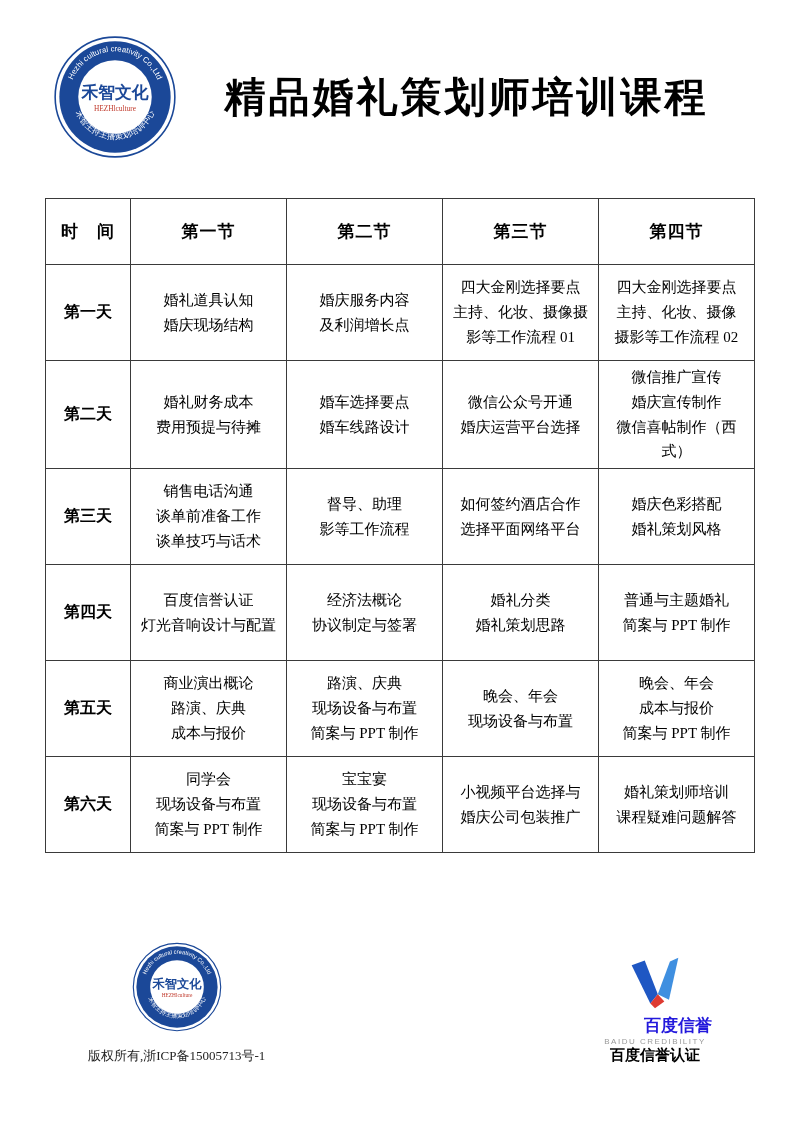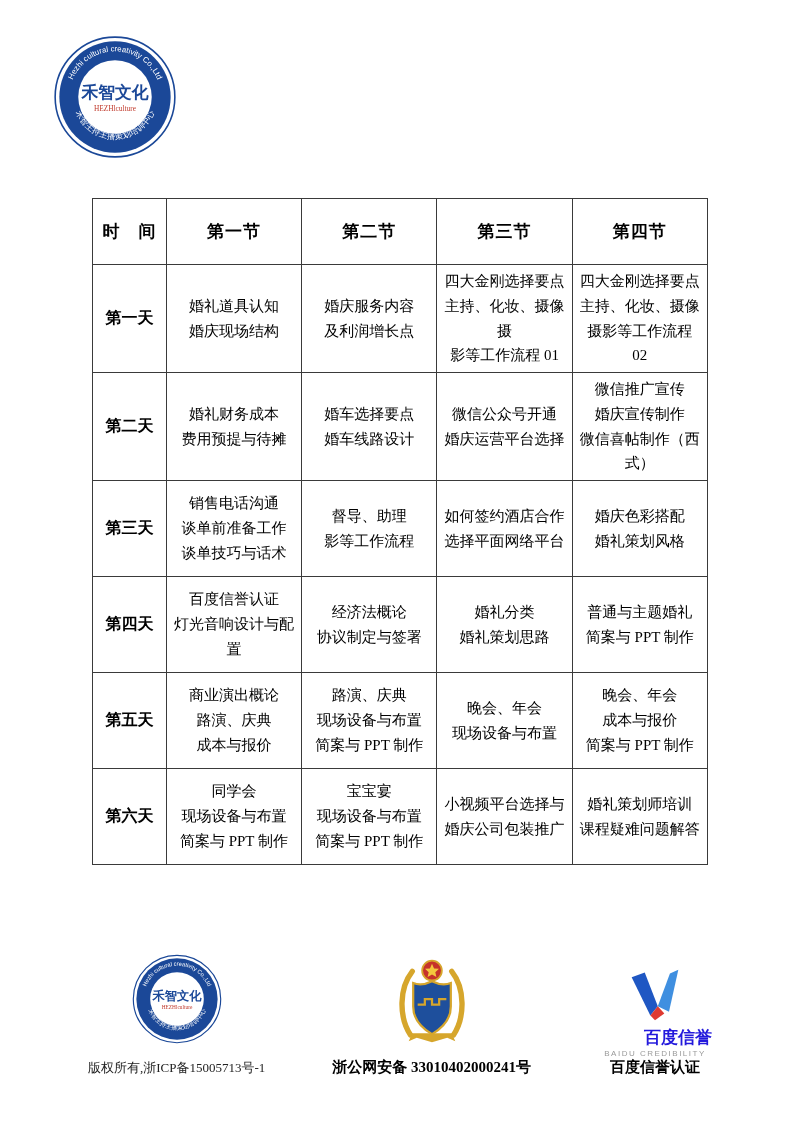--- a/index.html
+++ b/index.html
@@ -12,21 +12,21 @@
   
   .header { display:flex; align-items:center; padding:34px 45px 0 52px; }
   .logo-wrap { width:126px; height:126px; flex:0 0 auto; }
   .logo-wrap svg { width:100%; height:100%; display:block; }
   .title {
     flex:1; text-align:center; font-size:41px; font-weight:900;
     letter-spacing:3px; font-family:"Liberation Sans", sans-serif; color:#000;
   }
   
   .course-table {
-    width:616px; margin:38px auto 0; border-collapse:collapse; table-layout:fixed;
+    width:710px; margin:38px auto 0; border-collapse:collapse; table-layout:fixed;
   }
   .course-table col.c-time { width:12%; }
   .course-table th, .course-table td {
     border:1px solid #3a3a3a; text-align:center; vertical-align:middle;
     white-space:pre-line; padding:4px 6px;
   }
   .course-table th { height:66px; font-size:17px; font-weight:bold; letter-spacing:1px; }
   .course-table td { height:96px; font-size:15px; line-height:1.65; }
   .course-table td.day { font-size:16px; font-weight:bold;margin-top:23px; }
   
@@ -69,20 +69,21 @@
         <text font-size="7.5" fill="#ffffff" font-family="Liberation Sans, sans-serif">
           <textPath href="#ringTopA" startOffset="50%" text-anchor="middle">Hezhi cultural creativity Co.,Ltd</textPath>
         </text>
         <text font-size="8" fill="#ffffff">
           <textPath href="#ringBotA" startOffset="50%" text-anchor="middle">禾智主持主播策划培训中心</textPath>
         </text>
         <text x="60" y="61" text-anchor="middle" font-size="16" font-weight="bold" fill="#1b4898">禾智文化</text>
         <text x="60" y="73" text-anchor="middle" font-size="7" fill="#c0392b">HEZHlculture</text>
       </svg>
     </div>
+    <h1 class="title">精品婚礼策划师培训课程</h1>
   </header>
 
   <table class="course-table">
     <colgroup>
         <col class="c-time">
         <col>
         <col>
         <col>
         <col>
       </colgroup>
@@ -192,32 +193,20 @@
           <text font-size="8" fill="#ffffff">
             <textPath href="#ringBotB" startOffset="50%" text-anchor="middle">禾智主持主播策划培训中心</textPath>
           </text>
           <text x="60" y="61" text-anchor="middle" font-size="16" font-weight="bold" fill="#1b4898">禾智文化</text>
           <text x="60" y="73" text-anchor="middle" font-size="7" fill="#c0392b">HEZHlculture</text>
         </svg>
       </div>
       <div class="copyright">版权所有,浙ICP备15005713号-1</div>
     </div>
 
-    <div class="footer-col">
-      <svg class="badge-icon" viewBox="0 0 80 96">
-        <path d="M16,86 C3,66 3,34 18,15" fill="none" stroke="#d6a62c" stroke-width="6" stroke-linecap="round"></path>
-        <path d="M64,86 C77,66 77,34 62,15" fill="none" stroke="#d6a62c" stroke-width="6" stroke-linecap="round"></path>
-        <circle cx="40" cy="14" r="11" fill="#c6322a" stroke="#d6a62c" stroke-width="2"></circle>
-        <polygon points="40,6.5 42.3,11.6 47.8,12.1 43.7,15.8 44.9,21.2 40,18.4 35.1,21.2 36.3,15.8 32.2,12.1 37.7,11.6" fill="#f3c73d"></polygon>
-        <path d="M40,26 C48,30 56,30 61,28 L61,54 C61,69 52,78 40,85 C28,78 19,69 19,54 L19,28 C24,30 32,30 40,26 Z" fill="#1e4f9c" stroke="#d6a62c" stroke-width="2.5"></path>
-        <path d="M24,52 L32,52 L32,46 L40,46 L40,52 L48,52 L48,46 L56,46" fill="none" stroke="#d6a62c" stroke-width="2.5"></path>
-        <path d="M18,84 L62,84 L66,93 L57,89 L40,94 L23,89 L14,93 Z" fill="#d6a62c"></path>
-      </svg>
-      <div class="police-text">浙公网安备 33010402000241号</div>
-    </div>
 
     <div class="footer-col">
       <svg class="baidu-icon" viewBox="0 0 60 60">
         <polygon points="5,12 19,7 33,43 25,53" fill="#1f57c3"></polygon>
         <polygon points="55,4 45,49 33,43 46,8" fill="#3f8fe0"></polygon>
         <polygon points="25,53 33,43 40,51 30,58" fill="#de3a31"></polygon>
       </svg>
       <div class="baidu-title">百度信誉</div>
       <div class="baidu-sub">BAIDU CREDIBILITY</div>
       <div class="baidu-cert">百度信誉认证</div>

